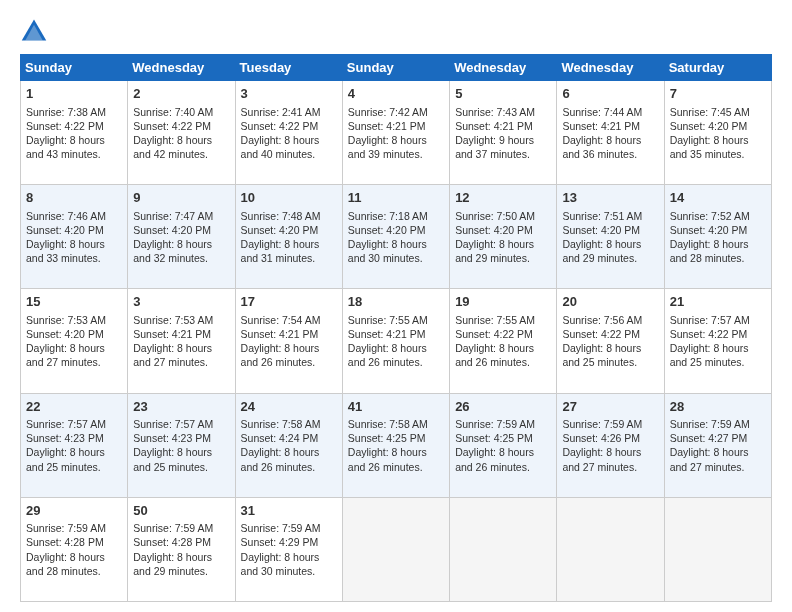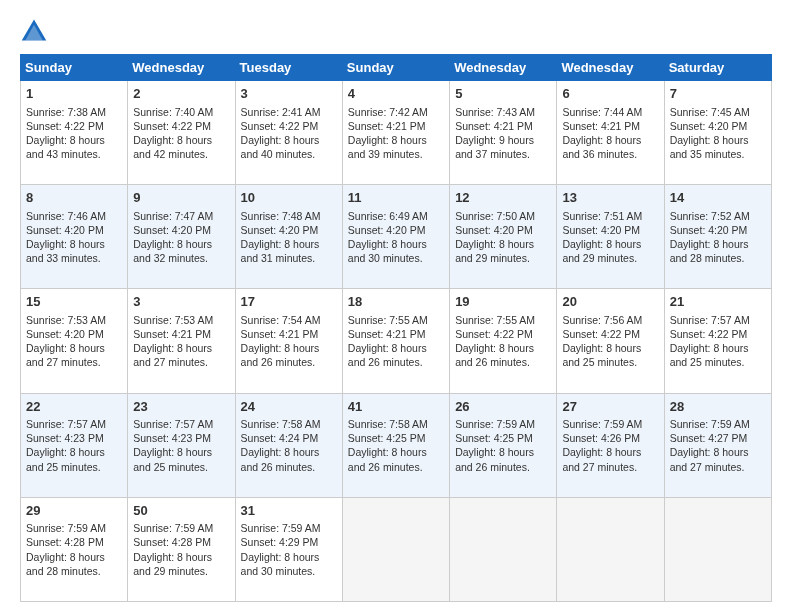--- a/index.html
+++ b/index.html
@@ -190,21 +190,21 @@
             <div>Daylight: 8 hours and 32 minutes.</div>
           </td>
           <td>
             <span class="day-num">10</span>
             <div>Sunrise: 7:48 AM</div>
             <div>Sunset: 4:20 PM</div>
             <div>Daylight: 8 hours and 31 minutes.</div>
           </td>
           <td>
             <span class="day-num">11</span>
-            <div>Sunrise: 6:49 AM</div>
+            <div>Sunrise: 7:18 AM</div>
             <div>Sunset: 4:20 PM</div>
             <div>Daylight: 8 hours and 30 minutes.</div>
           </td>
           <td>
             <span class="day-num">12</span>
             <div>Sunrise: 7:50 AM</div>
             <div>Sunset: 4:20 PM</div>
             <div>Daylight: 8 hours and 29 minutes.</div>
           </td>
           <td>

